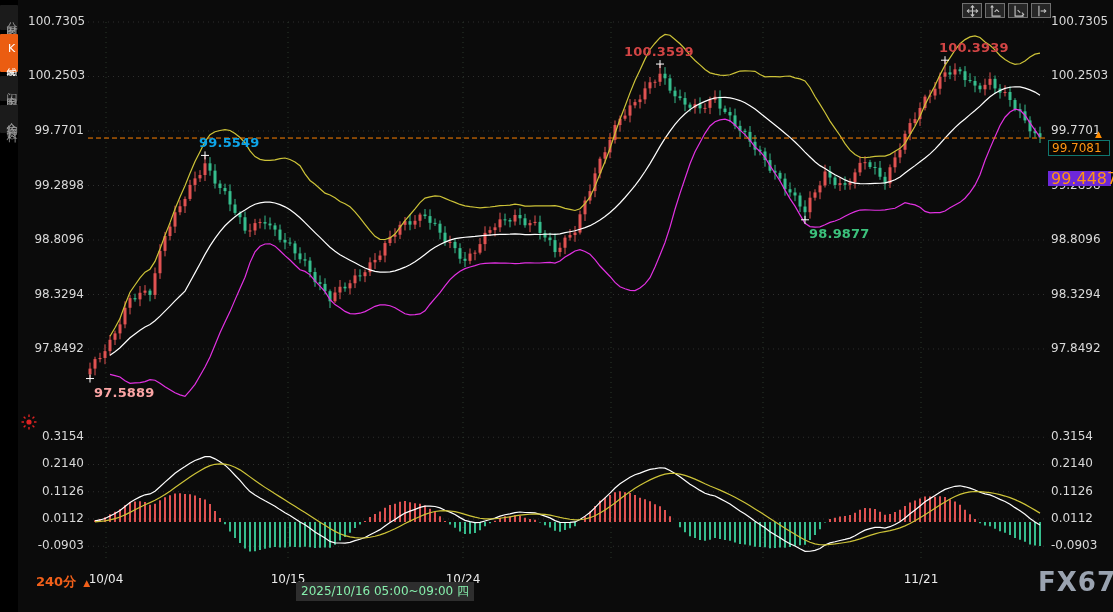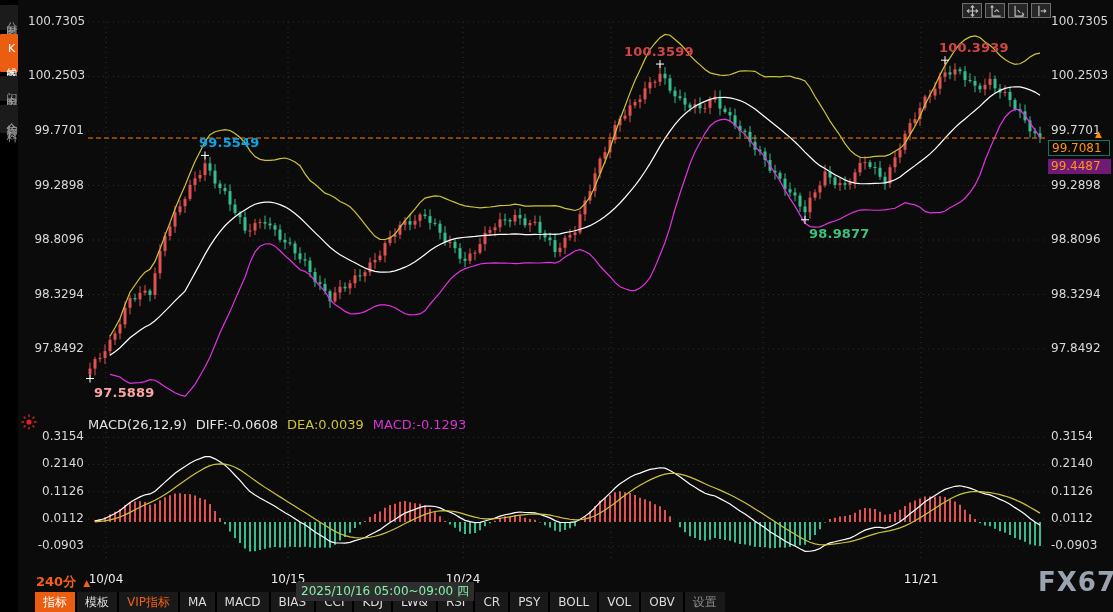--- a/index.html
+++ b/index.html
@@ -29,22 +29,22 @@
   .tool svg{stroke:#c3c3c3;fill:none;stroke-width:1.3;}
   
   .axl{position:absolute;left:28px;width:56px;text-align:right;font-size:12px;color:#d9d9d9;}
   .axr{position:absolute;left:1051px;font-size:12px;color:#d9d9d9;}
   .datelbl{position:absolute;top:572px;transform:translateX(-50%);font-size:12px;font-weight:normal;color:#ebebeb;}
   .ann{position:absolute;font-size:13px;font-weight:bold;letter-spacing:.2px;}
   
   #pricebox{position:absolute;left:1048px;top:140px;width:57px;height:14px;line-height:14px;
             border:1px solid #0f766e;background:#0b0702;color:#ff9512;font-size:12px;
             padding-left:3px;z-index:4;}
-  #pricebox2{position:absolute;left:1048px;top:159px;width:60px;height:15px;line-height:15px;
-             background:#701a75;color:#ff9512;font-size:12px;padding-left:3px;z-index:4;}
+  #pricebox2{position:absolute;left:1048px;top:171px;width:60px;height:15px;line-height:15px;
+             background:#6d28d9;color:#ff9512;font-size:16px;padding-left:3px;z-index:4;}
   #pmark{position:absolute;left:1095px;top:129px;color:#ff8c00;font-size:9px;z-index:4;}
   
   #macdbar{position:absolute;left:88px;top:417px;font-size:13px;display:flex;gap:9px;white-space:nowrap;}
   #m-lbl,#m-diff{color:#e2e2e2;}
   #alarm{position:absolute;left:20px;top:413px;cursor:pointer;}
   
   #period{position:absolute;left:36px;top:573px;color:#f2601a;font-weight:bold;font-size:13px;cursor:pointer;}
   #period .ar{font-size:9px;margin-left:7px;}
   #tooltip{position:absolute;left:296px;top:571px;background:#2e2e2e;color:#86efac;font-size:12px;
            padding:1px 5px;z-index:5;white-space:nowrap;margin-top:11px;}
@@ -756,52 +756,28 @@
       <div class="ann" style="left: 199px; top: 135.419px; color: #0ea5e9;">99.5549</div>
       <div class="ann" style="left: 624px; top: 44.0594px; color: rgb(210, 69, 69);">100.3599</div>
       <div class="ann" style="left: 809px; top: 225.79px; color: rgb(60, 194, 124);">98.9877</div>
       <div class="ann" style="left: 939px; top: 40.2007px; color: rgb(210, 69, 69);">100.3939</div>
     </div>
 
   <div id="pricebox">99.7081</div>
   <div id="pricebox2">99.4487</div>
   <span id="pmark">▲</span>
 
-  <div id="macdbar">
-    <span id="m-lbl">MACD(26,12,9)</span>
-    <span id="m-diff">DIFF:-0.0608</span>
-    <span class="yel">DEA:0.0039</span>
-    <span class="mag">MACD:-0.1293</span>
-  </div>
 
   <svg id="alarm" width="18" height="18" viewBox="0 0 18 18">
     <circle cx="9" cy="9" r="2.6" fill="#dd2222"></circle>
     <g stroke="#dd2222" stroke-width="1.4">
       <path d="M9 1.5v2.5M9 14v2.5M1.5 9H4M14 9h2.5M3.7 3.7l1.8 1.8M12.5 12.5l1.8 1.8M14.3 3.7l-1.8 1.8M5.5 12.5l-1.8 1.8"></path>
     </g>
   </svg>
 
   <div id="period">
     <span>240分</span><span class="ar">▲</span>
   </div>
 
   <div id="tooltip">2025/10/16 05:00~09:00 四</div>
   <div id="watermark">FX678</div>
 
-  <nav id="toolbar">
-      <div class="tbi active">指标</div>
-      <div class="tbi">模板</div>
-      <div class="tbi vip">VIP指标</div>
-      <div class="tbi">MA</div>
-      <div class="tbi">MACD</div>
-      <div class="tbi">BIAS</div>
-      <div class="tbi">CCI</div>
-      <div class="tbi">KDJ</div>
-      <div class="tbi">LW&amp;</div>
-      <div class="tbi">RSI</div>
-      <div class="tbi">CR</div>
-      <div class="tbi">PSY</div>
-      <div class="tbi">BOLL</div>
-      <div class="tbi">VOL</div>
-      <div class="tbi">OBV</div>
-      <div class="tbi dim">设置</div>
-    </nav>
 </div>
 
 </body></html>

